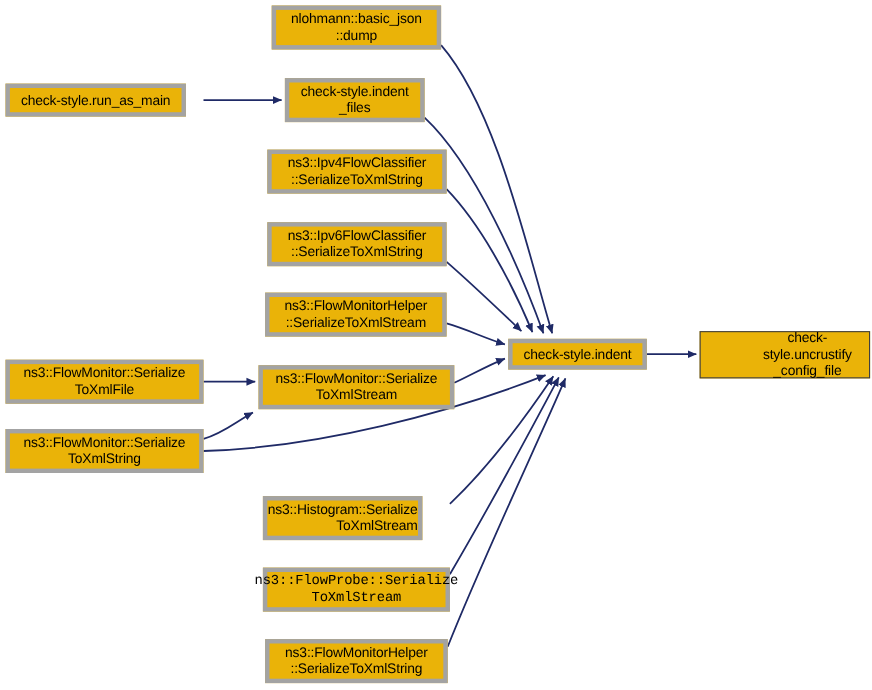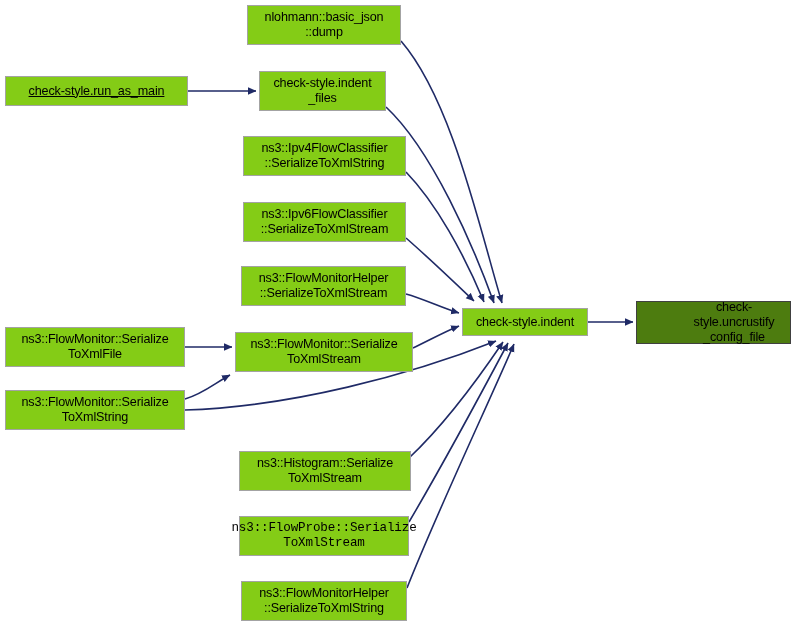--- a/index.html
+++ b/index.html
@@ -12,36 +12,36 @@
     position: relative;
     width: 793px;
     height: 627px;
     background: #ffffff;
     overflow: hidden;
     font-family: "Liberation Sans", sans-serif;
   }
   .node {
     position: absolute;
     box-sizing: border-box;
-    border: 1px solid #a3a3a3;
-    background: #84cc16;
+    border: 4px solid #a3a3a3;
+    background: #eab308;
     display: flex;
     align-items: center;
     justify-content: center;
     text-align: center;
     color: #000000;
     font-size: 12.6px;
     line-height: 15px;
     letter-spacing: -0.15px;
     z-index: 3;
     white-space: pre-line;
     padding: 0 3px;
   }
   .node.highlight {
-    background: #4d7c0f;
+    background: #eab308;
     border: 1px solid #404040;
     padding-left: 44px;
   }
   #edges {
     position: absolute;
     left: 0;
     top: 0;
     width: 793px;
     height: 627px;
     z-index: 1;
@@ -86,36 +86,36 @@
       <path d="M 409 522 C 442 466 483 390 508 343"></path>
 
       <path d="M 407 588 C 437 512 490 400 514 344"></path>
 
       <path d="M 588 322 L 633 322"></path>
     </g>
   </svg>
 
   <div class="node" style="left: 247px; top: 5px; width: 154px; height: 40px;">nlohmann::basic_json
 ::dump</div>
-  <div class="node" style="left: 5px; top: 76px; width: 183px; height: 30px; text-decoration: underline;">check-style.run_as_main</div>
+  <div class="node" style="left: 5px; top: 76px; width: 164px; height: 30px;">check-style.run_as_main</div>
   <div class="node" style="left: 259px; top: 71px; width: 127px; height: 40px;">check-style.indent
 _files</div>
   <div class="node" style="left: 243px; top: 136px; width: 163px; height: 40px;">ns3::Ipv4FlowClassifier
 ::SerializeToXmlString</div>
   <div class="node" style="left: 243px; top: 202px; width: 163px; height: 40px;">ns3::Ipv6FlowClassifier
-::SerializeToXmlStream</div>
+::SerializeToXmlString</div>
   <div class="node" style="left: 241px; top: 266px; width: 165px; height: 40px;">ns3::FlowMonitorHelper
 ::SerializeToXmlStream</div>
   <div class="node" style="left: 5px; top: 327px; width: 180px; height: 40px;">ns3::FlowMonitor::Serialize
 ToXmlFile</div>
   <div class="node" style="left: 235px; top: 332px; width: 178px; height: 40px;">ns3::FlowMonitor::Serialize
 ToXmlStream</div>
   <div class="node" style="left: 5px; top: 390px; width: 180px; height: 40px;">ns3::FlowMonitor::Serialize
 ToXmlString</div>
-  <div class="node" style="left: 239px; top: 451px; width: 172px; height: 40px;">ns3::Histogram::Serialize
+  <div class="node" style="left: 239px; top: 451px; width: 145px; height: 40px; text-align: right;">ns3::Histogram::Serialize
 ToXmlStream</div>
   <div class="node" style="left: 239px; top: 516px; width: 170px; height: 40px; font-family: Liberation Mono, monospace;">ns3::FlowProbe::Serialize
 ToXmlStream</div>
   <div class="node" style="left: 241px; top: 581px; width: 166px; height: 40px;">ns3::FlowMonitorHelper
 ::SerializeToXmlString</div>
   <div class="node" style="left: 462px; top: 308px; width: 126px; height: 28px;">check-style.indent</div>
   <div class="node highlight" style="left: 636px; top: 301px; width: 155px; height: 43px;">check-style.uncrustify
 _config_file</div>
 
 </div>

